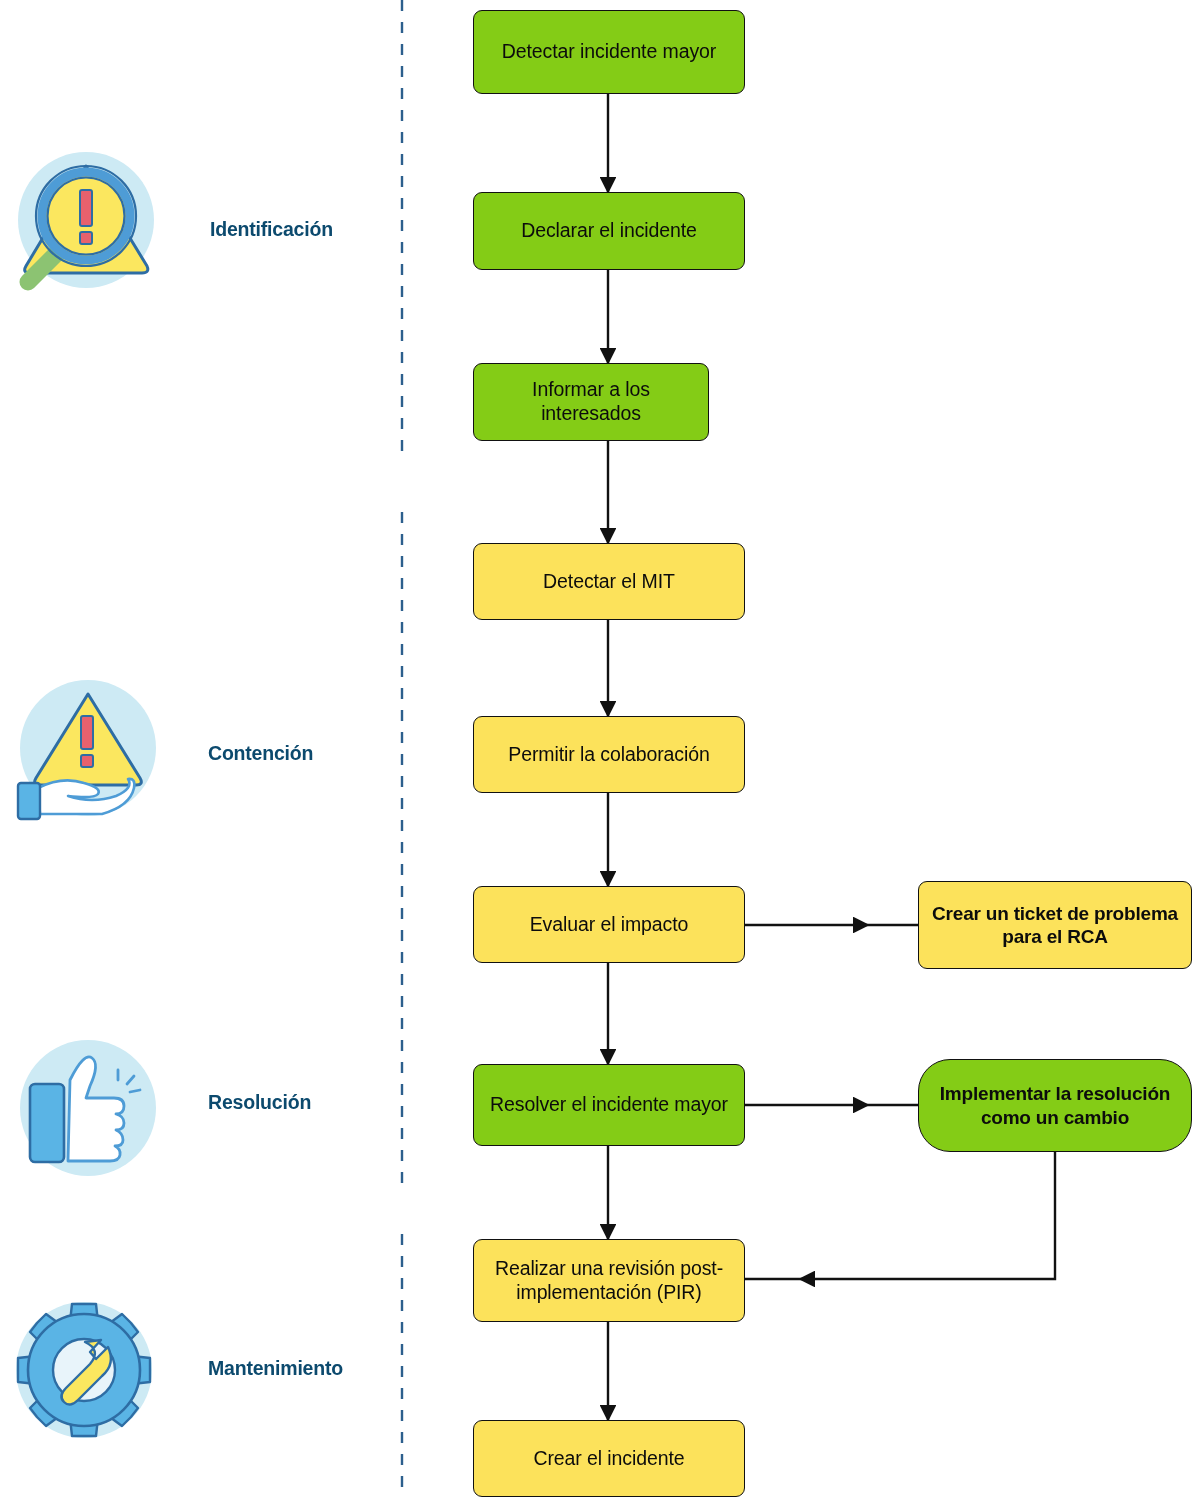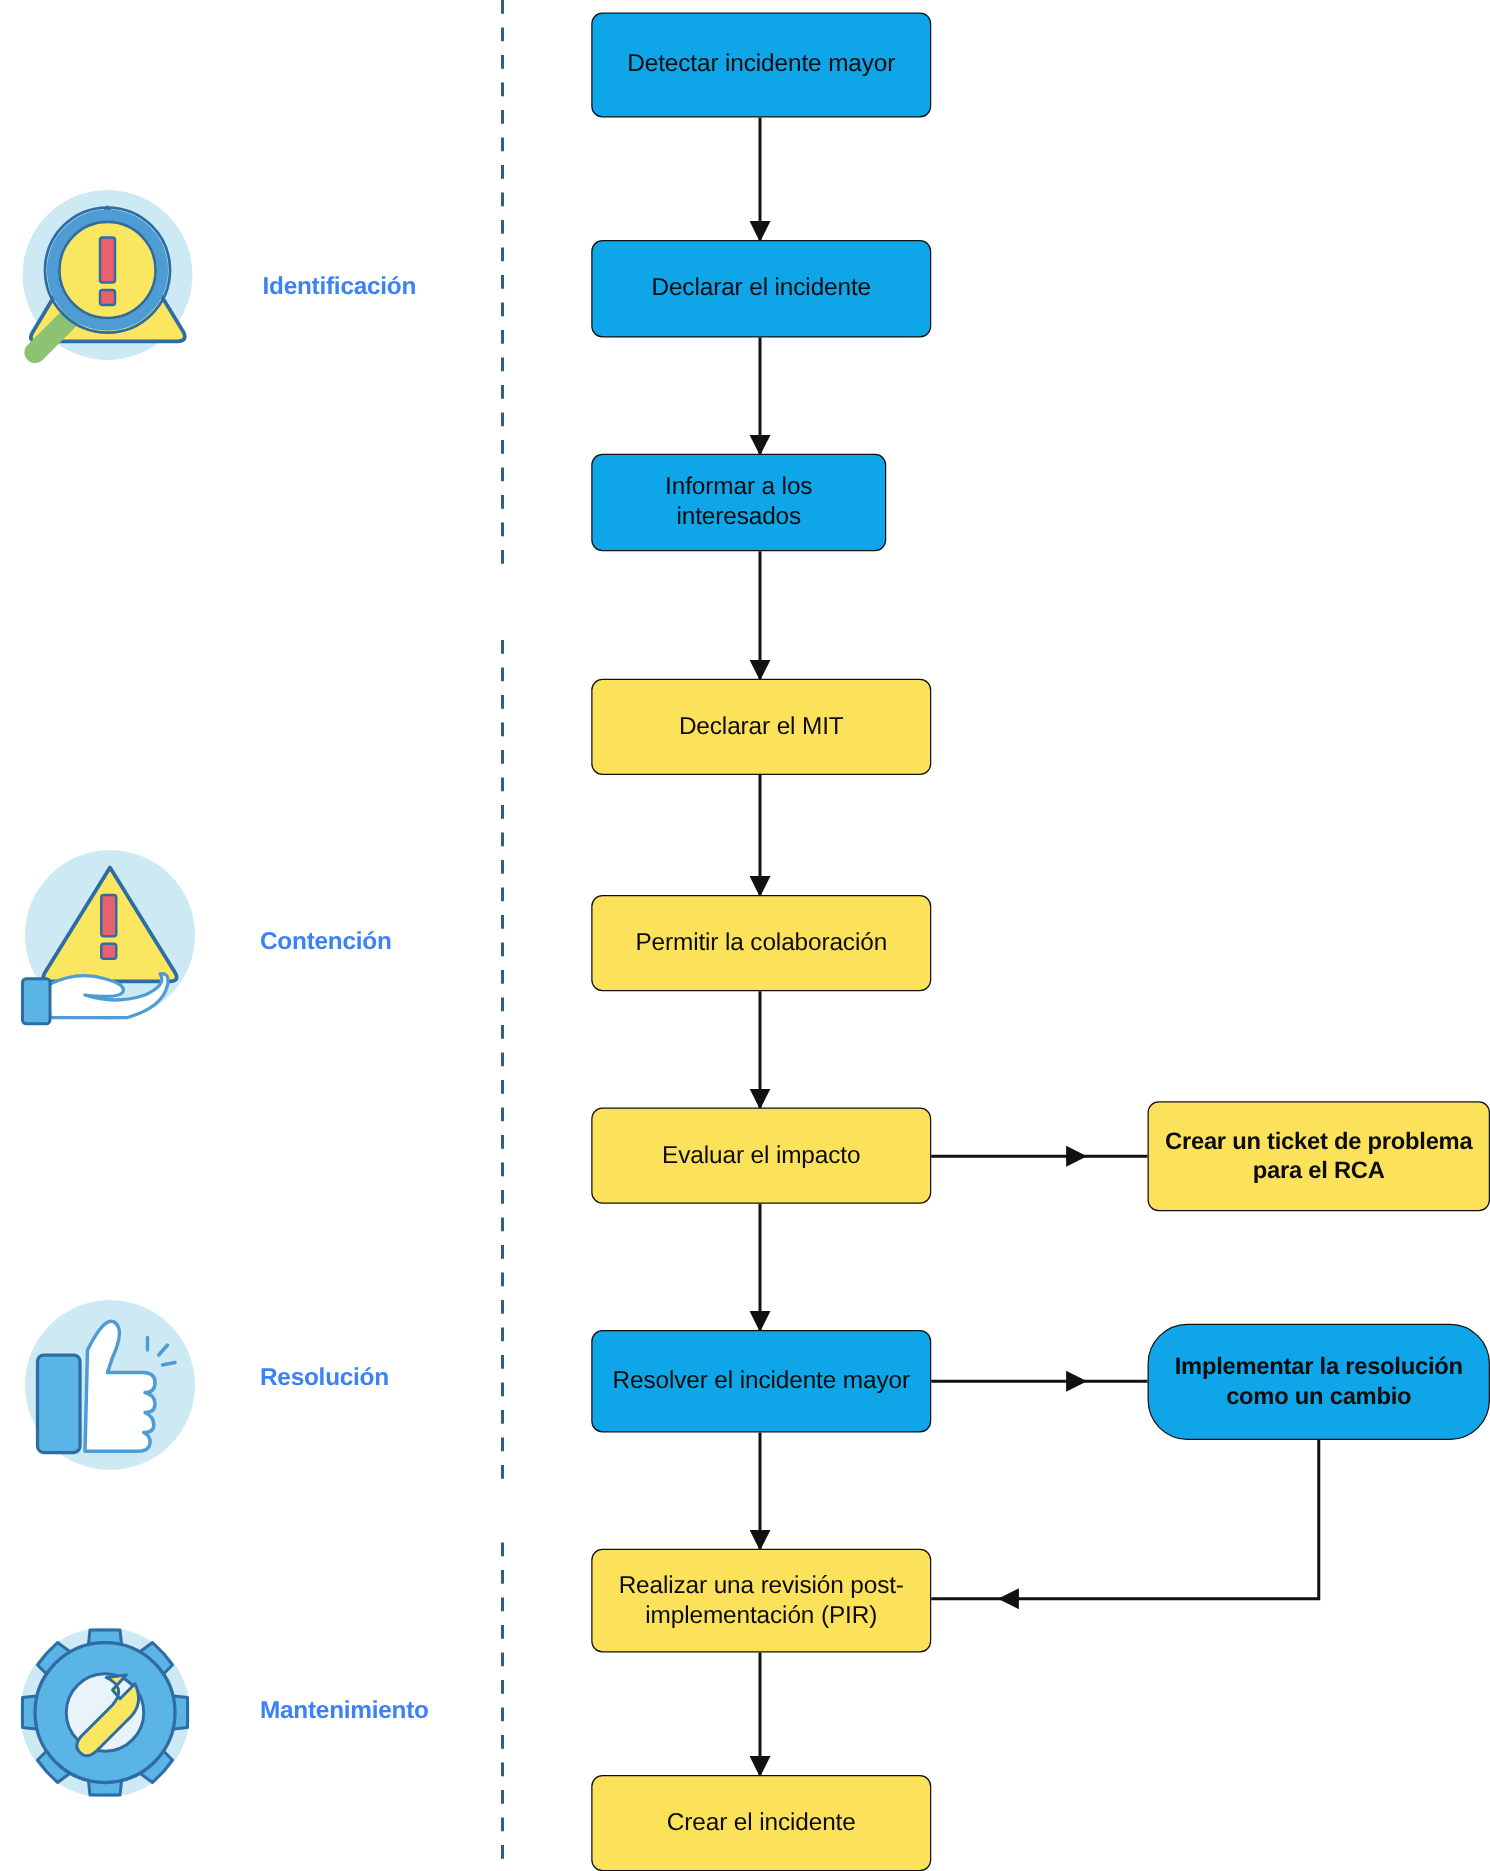--- a/index.html
+++ b/index.html
@@ -34,39 +34,39 @@
     border: 1.6px solid #111111;
     border-radius: 9px;
     display: flex;
     align-items: center;
     justify-content: center;
     text-align: center;
     color: #0c0c0c;
     line-height: 1.22;
     padding: 2px 10px;
   }
-  .node-blue { background: #0ea5e9; }
+  .node-blue { background: #84cc16; }
   .node-yellow { background: #fce25b; }
 
   .node-main {
     font-size: 19.5px;
     font-weight: 400;
     letter-spacing: -0.1px;
   }
   .node-side {
     font-size: 19px;
     font-weight: 700;
     letter-spacing: -0.2px;
   }
 
   .phase-label {
     position: absolute;
     font-size: 19.5px;
     font-weight: 700;
-    color: #3b82f6;
+    color: #0c4a6e;
     letter-spacing: -0.2px;
     white-space: nowrap;
   }
 
   .icon-wrap {
     position: absolute;
     width: 160px;
     height: 160px;
   }
   .icon-wrap svg { display: block; width: 100%; height: 100%; }
@@ -176,21 +176,21 @@
   <div class="phase-label" style="left:208px; top:742px;">Contención</div>
   <div class="phase-label" style="left:208px; top:1091px;">Resolución</div>
   <div class="phase-label" style="left:208px; top:1357px;">Mantenimiento</div>
 
   <div class="node node-blue node-main" style="left:473px; top:10px; width:272px; height:84px;">Detectar incidente mayor</div>
 
   <div class="node node-blue node-main" style="left:473px; top:192px; width:272px; height:78px;">Declarar el incidente</div>
 
   <div class="node node-blue node-main" style="left:473px; top:363px; width:236px; height:78px;">Informar a los interesados</div>
 
-  <div class="node node-yellow node-main" style="left:473px; top:543px; width:272px; height:77px;">Declarar el MIT</div>
+  <div class="node node-yellow node-main" style="left:473px; top:543px; width:272px; height:77px;">Detectar el MIT</div>
 
   <div class="node node-yellow node-main" style="left:473px; top:716px; width:272px; height:77px;">Permitir la colaboración</div>
 
   <div class="node node-yellow node-main" style="left:473px; top:886px; width:272px; height:77px;">Evaluar el impacto</div>
 
   <div class="node node-blue node-main" style="left:473px; top:1064px; width:272px; height:82px;">Resolver el incidente mayor</div>
 
   <div class="node node-yellow node-main" style="left:473px; top:1239px; width:272px; height:83px;">Realizar una revisión post-implementación (PIR)</div>
 
   <div class="node node-yellow node-main" style="left:473px; top:1420px; width:272px; height:77px;">Crear el incidente</div>

